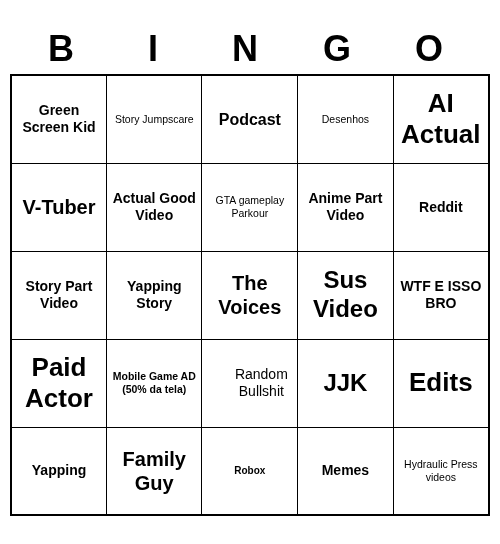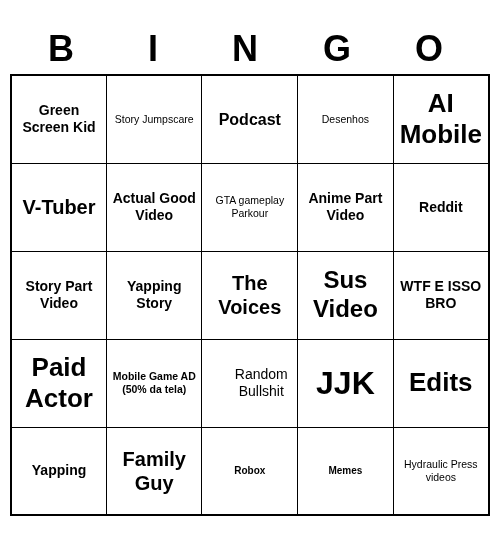--- a/index.html
+++ b/index.html
@@ -63,45 +63,45 @@
     <span>G</span>
     <span>O</span>
   </div>
   <table class="bingo-grid">
     <tbody id="grid-body">
     <tr>
           <td style="font-size: 14px; font-weight: bold;">Green Screen Kid</td>
           <td style="font-size: 10.5px;">Story Jumpscare</td>
           <td style="font-size: 16px; font-weight: bold;">Podcast</td>
           <td style="font-size: 10.5px; margin-top: 16px;">Desenhos</td>
-          <td style="font-size: 26px; font-weight: bold;">AI Mobile</td>
+          <td style="font-size: 26px; font-weight: bold;">AI Actual</td>
         </tr>
         <tr>
           <td style="font-size: 20px; font-weight: bold;">V-Tuber</td>
           <td style="font-size: 14px; font-weight: bold;">Actual Good Video</td>
           <td style="font-size: 10.5px;">GTA gameplay Parkour</td>
           <td style="font-size: 14px; font-weight: bold;">Anime Part Video</td>
           <td style="font-size: 14px; font-weight: bold;">Reddit</td>
         </tr>
         <tr>
           <td style="font-size: 14px; font-weight: bold;">Story Part Video</td>
           <td style="font-size: 14px; font-weight: bold;">Yapping Story</td>
           <td style="font-size: 20px; font-weight: bold;">The Voices</td>
           <td style="font-size: 24px; font-weight: bold;">Sus Video</td>
           <td style="font-size: 14px; font-weight: bold;">WTF E ISSO BRO</td>
         </tr>
         <tr>
           <td style="font-size: 26px; font-weight: bold;">Paid Actor</td>
           <td style="font-size: 10.5px; font-weight: bold;">Mobile Game AD (50% da tela)</td>
           <td style="font-size: 14px; font-weight: normal; padding-left: 26px;">Random Bullshit</td>
-          <td style="font-size: 32px; font-weight: bold;">JJK</td>
+          <td style="font-size: 24px; font-weight: bold;">JJK</td>
           <td style="font-size: 26px; font-weight: bold;">Edits</td>
         </tr>
         <tr>
           <td style="font-size: 14px; font-weight: bold;">Yapping</td>
           <td style="font-size: 20px; font-weight: bold;">Family Guy</td>
           <td style="font-size: 10px; font-weight: bold; border-radius: 24px;">Robox</td>
-          <td style="font-size: 10px; font-weight: bold;">Memes</td>
+          <td style="font-size: 14px; font-weight: bold;">Memes</td>
           <td style="font-size: 10.5px;">Hydraulic Press videos</td>
         </tr>
       </tbody>
   </table>
 </div>
 
 </body></html>

